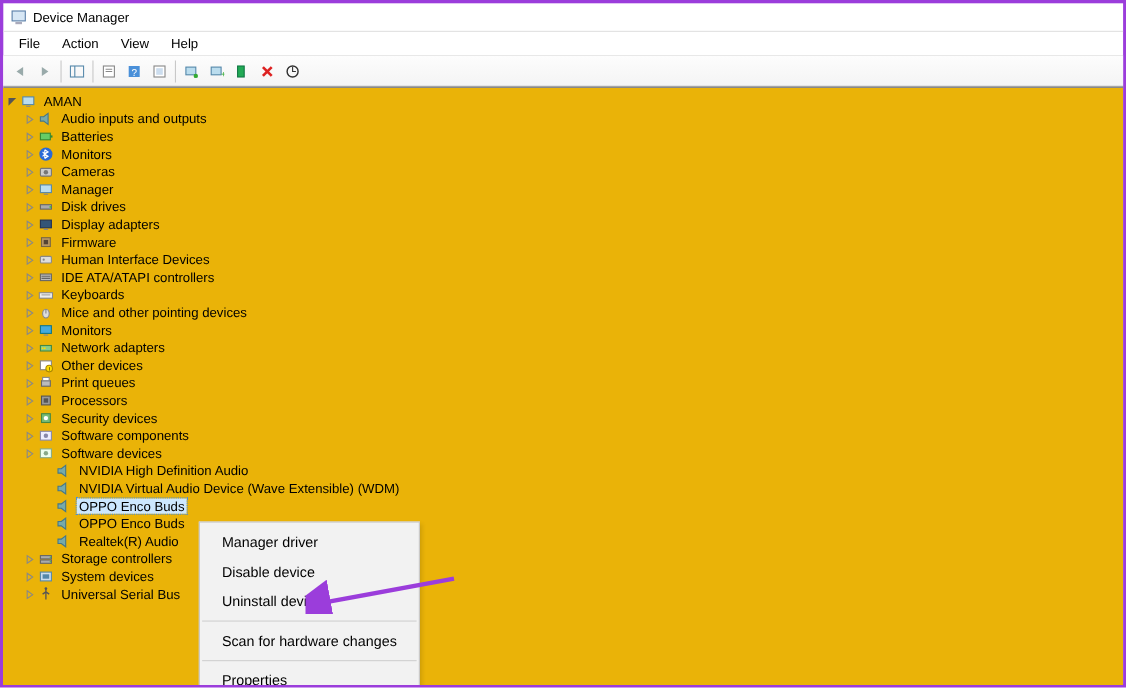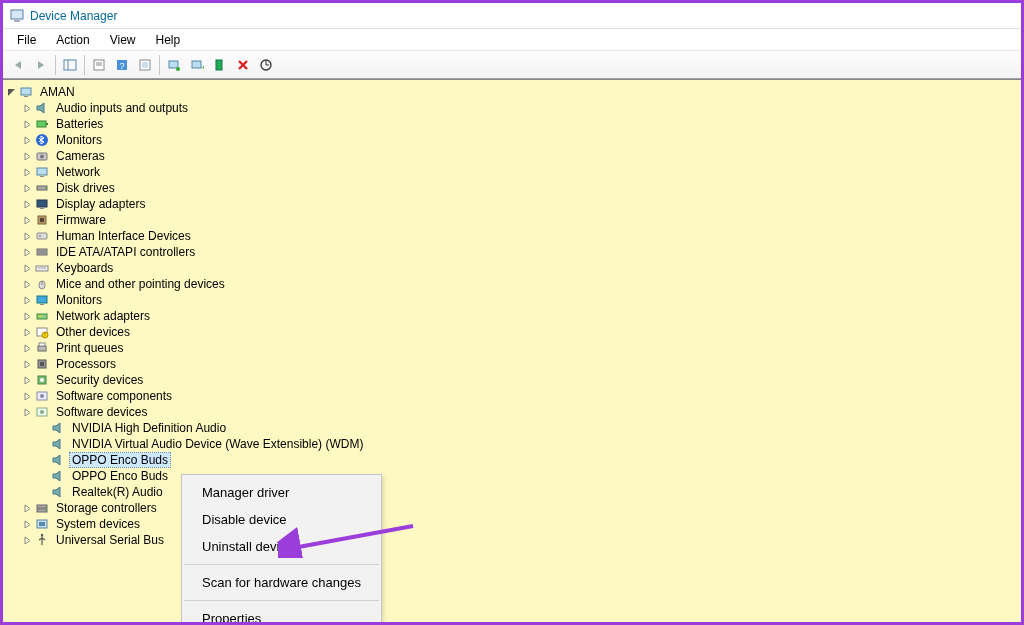--- a/index.html
+++ b/index.html
@@ -23,21 +23,21 @@
     height: 26px;
     display: flex;
     align-items: center;
     padding: 3px 6px;
     border-bottom: 1px solid #e0e0e0;
   }
   .titlebar .icon {
     width: 16px; height: 16px; margin-right: 5px;
     display: inline-flex; align-items: center; justify-content: center;
   }
-  .titlebar .title { font-size: 12px; color: #0369a1; }
+  .titlebar .title { font-size: 12px; color: #000000; }
   
   .menubar {
     height: 22px;
     display: flex;
     align-items: center;
     padding: 0 4px;
     border-bottom: 1px solid #e8e8e8;
   }
   .menubar .menu-item {
     padding: 2px 10px;
@@ -61,21 +61,21 @@
     border-radius: 2px;
   }
   .tb-sep { width: 1px; height: 20px; background: #c8c8c8; margin: 0 2px; }
   
   .tree-wrap {
     flex: 1;
     border-top: 1px solid #888;
     overflow: auto;
     padding: 4px 2px;
     position: relative;
-    background: #fef9c3;
+    background: #eab308;
   }
   .tree { list-style: none; }
   .tree ul { list-style: none; padding-left: 0; }
   .node {
     display: flex;
     align-items: center;
     height: 16px;
     padding: 0;
     white-space: nowrap;
     cursor: default;
@@ -307,21 +307,21 @@
                   <svg width="9" height="9">
                     <path d="M2 1 L7 4.5 L2 8 Z" fill="none" stroke="#888"></path>
                   </svg>
                 </span>
                 <span class="devicon">
                   <svg width="14" height="14">
                     <rect x="2" y="3" width="10" height="7" fill="#bde" stroke="#58a"></rect>
                     <rect x="5" y="11" width="4" height="1" fill="#888"></rect>
                   </svg>
                 </span>
-                <span class="label">Network</span>
+                <span class="label">Manager</span>
               </div>
             </li>
             <li>
               <div class="node">
                 <span class="indent" style="width: 16px;"></span>
                 <span class="expander">
                   <svg width="9" height="9">
                     <path d="M2 1 L7 4.5 L2 8 Z" fill="none" stroke="#888"></path>
                   </svg>
                 </span>

